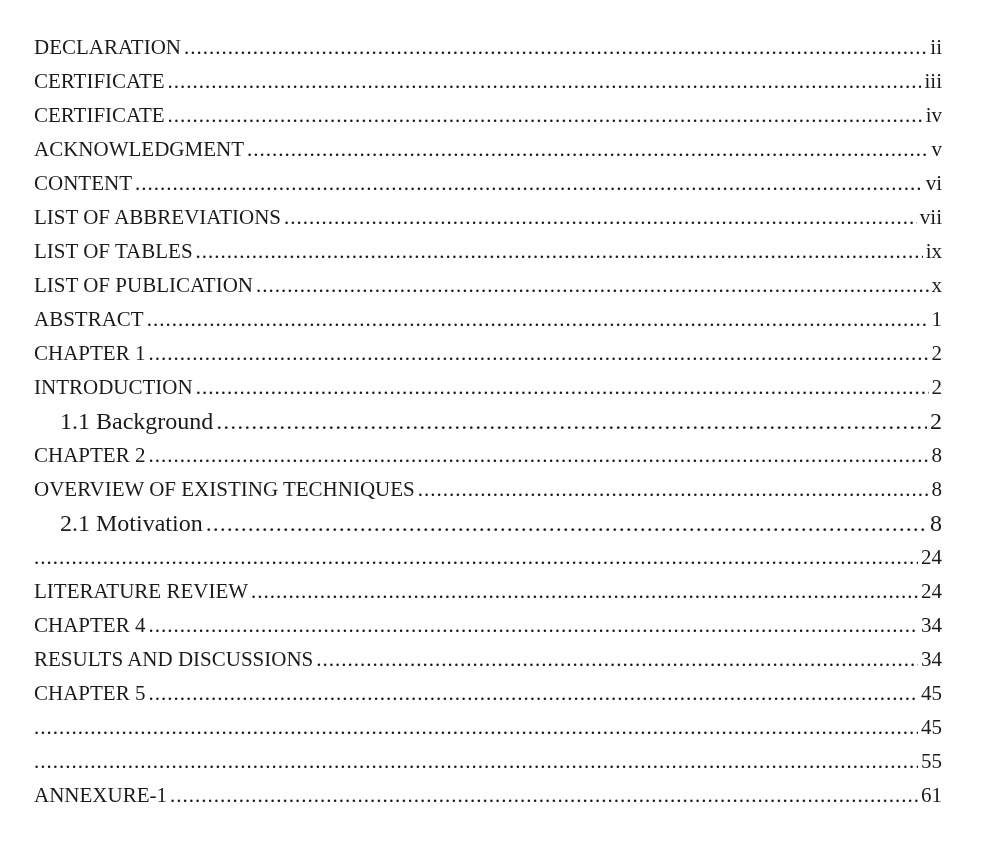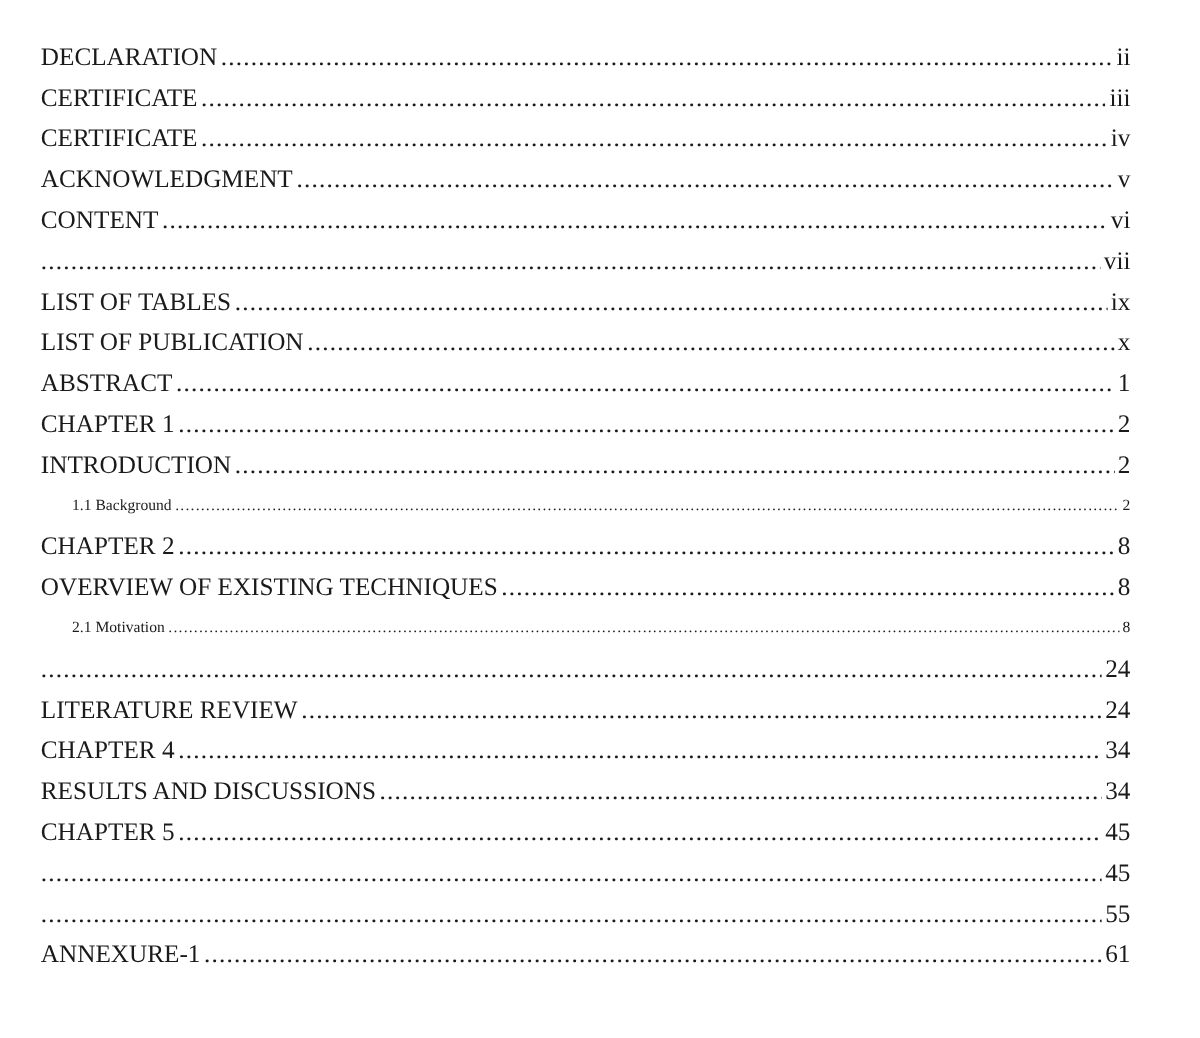--- a/index.html
+++ b/index.html
@@ -26,21 +26,21 @@
   }
   .toc-row {
     display: flex;
     align-items: baseline;
     line-height: 34px;
     height: 34px;
     font-size: 21px;
     white-space: nowrap;
   }
   .toc-row.level-1 {
-    font-size: 13px;
+    font-size: 24px;
   }
   .toc-row.level-1 .toc-title {
     margin-left: 26px;
   }
   .toc-title {
     flex: 0 0 auto;
     padding-right: 3px;
   }
   .toc-leader {
     flex: 1 1 auto;
@@ -79,20 +79,21 @@
     <span class="toc-title">ACKNOWLEDGMENT</span>
     <span class="toc-leader" aria-hidden="true">............................................................................................................................................................................................................................................................................................................</span>
     <span class="toc-page">v</span>
   </div>
       <div class="toc-row level-0">
     <span class="toc-title">CONTENT</span>
     <span class="toc-leader" aria-hidden="true">............................................................................................................................................................................................................................................................................................................</span>
     <span class="toc-page">vi</span>
   </div>
       <div class="toc-row level-0">
+    <span class="toc-title">LIST OF ABBREVIATIONS</span>
     <span class="toc-leader" aria-hidden="true">............................................................................................................................................................................................................................................................................................................</span>
     <span class="toc-page">vii</span>
   </div>
       <div class="toc-row level-0">
     <span class="toc-title">LIST OF TABLES</span>
     <span class="toc-leader" aria-hidden="true">............................................................................................................................................................................................................................................................................................................</span>
     <span class="toc-page">ix</span>
   </div>
       <div class="toc-row level-0">
     <span class="toc-title">LIST OF PUBLICATION</span>

